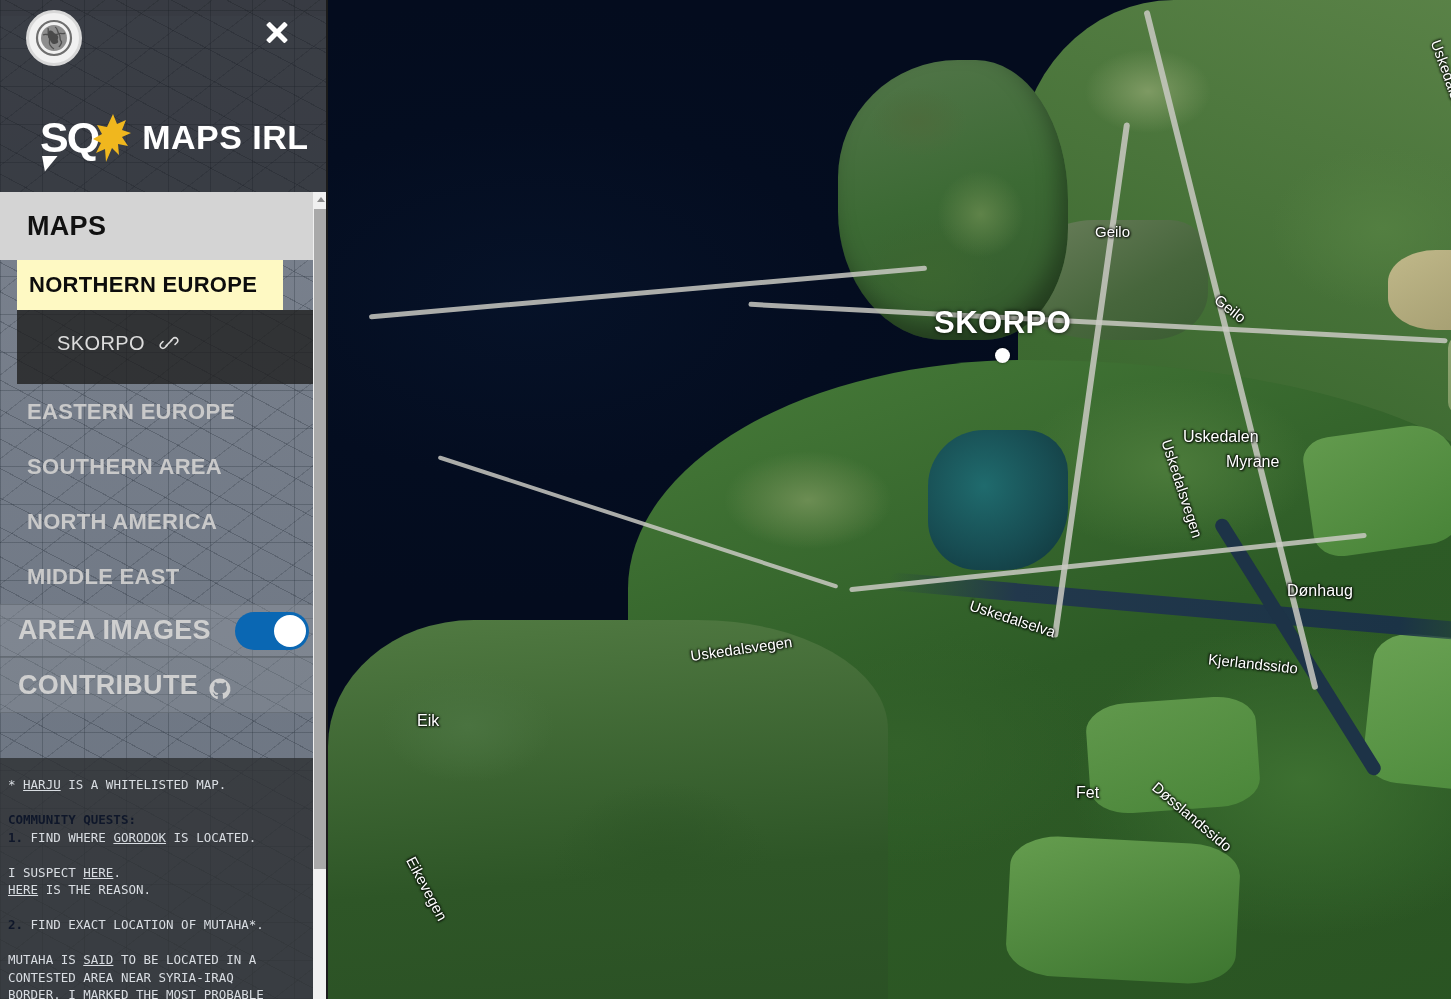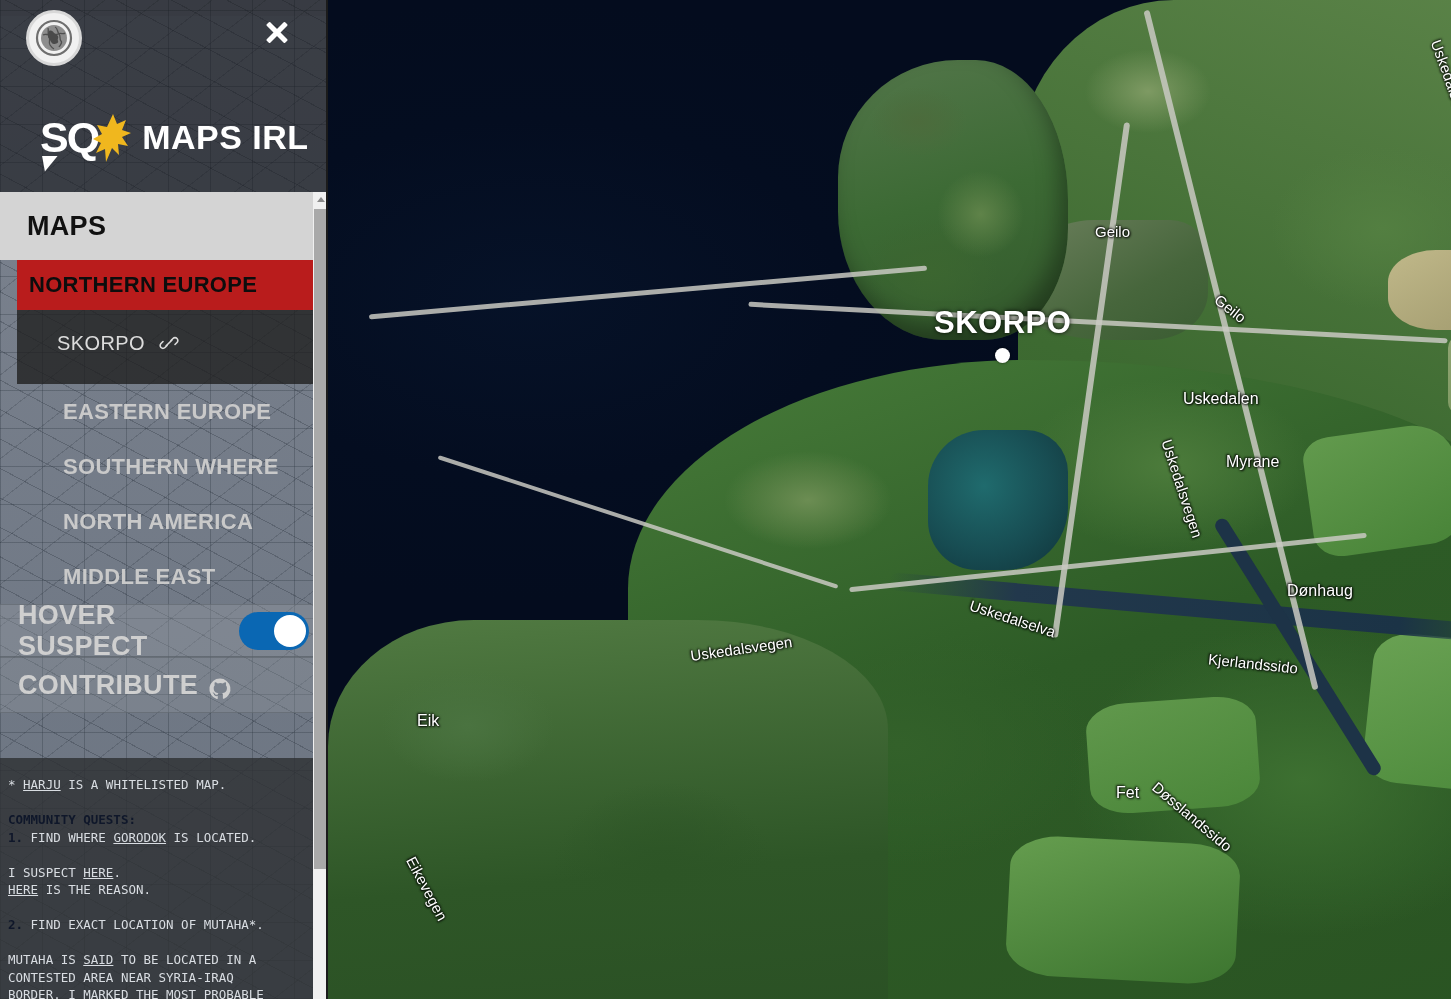--- a/index.html
+++ b/index.html
@@ -198,27 +198,27 @@
   }
   #maps-heading span {
     margin-left: 27px; font-size: 27px; font-weight: 700; color:#111; letter-spacing:.3px;
   }
 
   #menu {
     position:absolute; left:0; top:260px; width: 313px; bottom: 0;
   }
   .menu-region {
     position:relative; width: 100%; height: 55px;
-    display:flex; align-items:center;margin-left:36px;
+    display:flex; align-items:center;
   }
   .menu-region > span {
     margin-left: 27px; font-size: 22px; font-weight: 700; color:#c9c9c9; letter-spacing:.3px;
   }
   .menu-region.active {
-    background: #b91c1c; margin-left: 17px; width: 296px; height: 50px;
+    background: #fef9c3; margin-left: 17px; width: 266px; height: 50px;
   }
   .menu-region.active > span { color:#0d0d0d; margin-left: 12px; }
   .submenu {
     margin-left: 17px; width: 296px; background: rgba(30,30,30,.78);
     padding: 6px 0 14px 0;
   }
   .submenu-item {
     height: 54px; display:flex; align-items:center; cursor:pointer;
   }
   .submenu-item .name {
@@ -316,31 +316,31 @@
     <div class="road" style="left:100px; top:520px; width:420px; height:4px; transform:rotate(18deg);"></div>
 
     <div id="skorpo-marker">
       <div class="lbl">SKORPO</div>
       <div class="dot"></div>
     </div>
 
     <div id="map-labels">
         <div class="map-label" style="left: 767px; top: 223px; font-size: 15px;">Geilo</div>
         <div class="map-label" style="left: 885px; top: 300px; font-size: 15px; transform: rotate(38deg);">Geilo</div>
-        <div class="map-label" style="left: 855px; top: 390px; font-size: 16px;">Uskedalen</div>
+        <div class="map-label" style="left: 855px; top: 428px; font-size: 16px;">Uskedalen</div>
         <div class="map-label" style="left: 898px; top: 453px; font-size: 16px;">Myrane</div>
         <div class="map-label" style="left: 803px; top: 480px; font-size: 15px; transform: rotate(72deg);">Uskedalsvegen</div>
         <div class="map-label" style="left: 1074px; top: 80px; font-size: 15px; transform: rotate(70deg);">Uskedalsvegen</div>
         <div class="map-label" style="left: 959px; top: 582px; font-size: 16px;">Dønhaug</div>
         <div class="map-label" style="left: 880px; top: 655px; font-size: 15px; transform: rotate(6deg);">Kjerlandssido</div>
         <div class="map-label" style="left: 640px; top: 610px; font-size: 15px; transform: rotate(18deg);">Uskedalselva</div>
         <div class="map-label" style="left: 362px; top: 640px; font-size: 15px; transform: rotate(-8deg);">Uskedalsvegen</div>
         <div class="map-label" style="left: 89px; top: 712px; font-size: 16px;">Eik</div>
         <div class="map-label" style="left: 64px; top: 880px; font-size: 15px; transform: rotate(62deg);">Eikevegen</div>
-        <div class="map-label" style="left: 748px; top: 784px; font-size: 16px; margin-left: 40px;">Fet</div>
+        <div class="map-label" style="left: 748px; top: 784px; font-size: 16px;">Fet</div>
         <div class="map-label" style="left: 815px; top: 808px; font-size: 15px; transform: rotate(40deg);">Døsslandssido</div>
       </div>
   </div>
 
   <div id="sidebar">
     <div class="topo-bg"></div>
 
     <div id="sidebar-header">
       <div class="veil"></div>
       <div class="veil-top"></div>
@@ -388,30 +388,30 @@
                   <path d="M7.2 12.8l5.6-5.6"></path>
                 </g>
               </svg>
             </span>
           </div>
         </div>
         <div class="menu-region">
           <span>EASTERN EUROPE</span>
         </div>
         <div class="menu-region">
-          <span>SOUTHERN WHERE</span>
+          <span>SOUTHERN AREA</span>
         </div>
         <div class="menu-region">
           <span>NORTH AMERICA</span>
         </div>
         <div class="menu-region">
           <span>MIDDLE EAST</span>
         </div>
         <div class="toolrow">
-          <span class="lbl">HOVER SUSPECT</span>
+          <span class="lbl">AREA IMAGES</span>
           <span class="toggle" style="background: rgb(10, 103, 179);">
             <span class="knob"></span>
           </span>
         </div>
         <div class="toolrow contribute-row">
           <span style="display:flex;align-items:flex-end;">
             <span class="lbl">CONTRIBUTE</span>
             <span class="gh">
               <svg width="24" height="24" viewBox="0 0 24 24">
                 <path fill="#cfcfcf" d="M12 1.5A10.5 10.5 0 0 0 8.68 22a.8.8 0 0 0 1.06-.78v-2.1c-2.9.63-3.52-1.4-3.52-1.4-.48-1.2-1.16-1.53-1.16-1.53-.95-.65.07-.64.07-.64 1.05.07 1.6 1.08 1.6 1.08.94 1.6 2.45 1.14 3.05.87.1-.68.37-1.14.67-1.4-2.32-.27-4.76-1.16-4.76-5.16 0-1.14.4-2.07 1.07-2.8-.11-.27-.47-1.33.1-2.77 0 0 .87-.28 2.86 1.07a9.9 9.9 0 0 1 5.2 0c1.99-1.35 2.86-1.07 2.86-1.07.57 1.44.21 2.5.1 2.77.67.73 1.07 1.66 1.07 2.8 0 4.01-2.44 4.89-4.77 5.15.38.33.71.96.71 1.95v2.9a.8.8 0 0 0 1.07.77A10.5 10.5 0 0 0 12 1.5z"></path>

